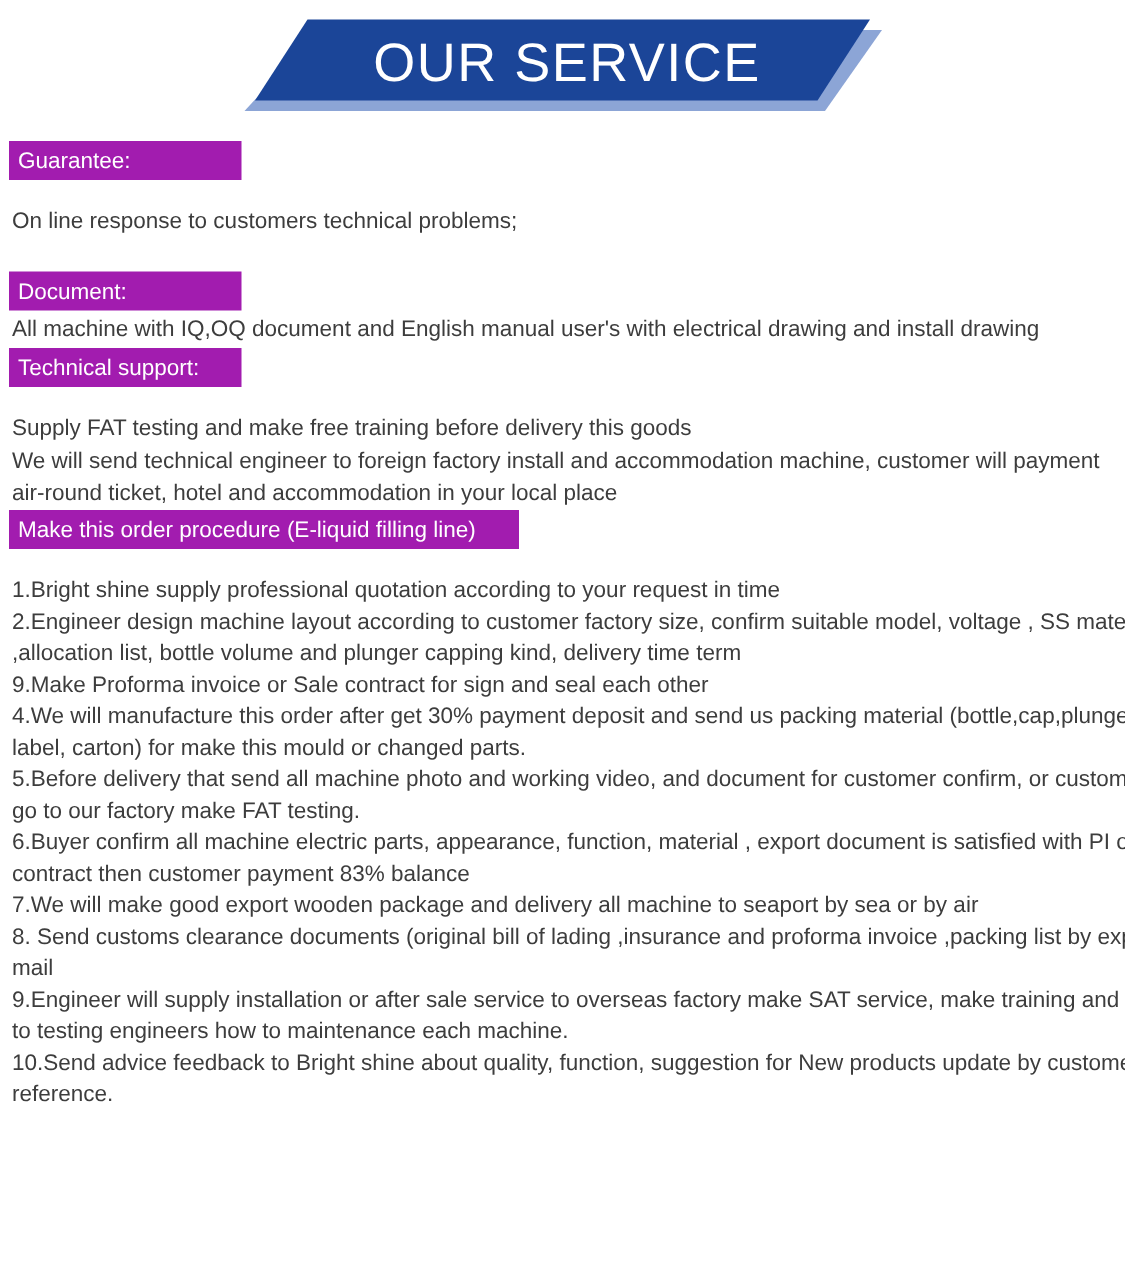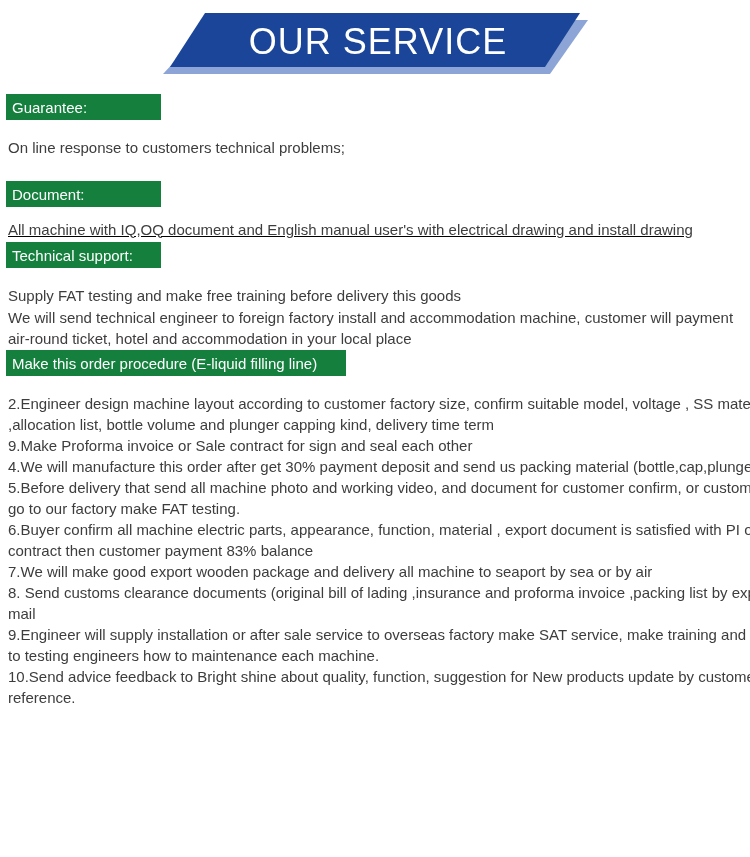--- a/index.html
+++ b/index.html
@@ -8,21 +8,21 @@
     height: 857px;
     background: #ffffff;
     font-family: "Liberation Sans", sans-serif;
     overflow: hidden;
     position: relative;
   }
   .banner-svg { display: block; }
   .banner-svg text { font-family: "Liberation Sans", sans-serif; }
 
   .hdr {
-    background: #15803d;
+    background: #a21caf;
     color: #ffffff;
     font-size: 15px;
     height: 26px;
     line-height: 27px;
     padding-left: 6px;
     margin-left: 6px;
     box-sizing: border-box;
     white-space: pre;
   }
   .hdr-narrow { width: 155px; }
@@ -34,21 +34,21 @@
     font-size: 15px;
     color: #3D3D3D;
     line-height: 21.5px;
     height: 21.5px;
   }
   .s4 .line { line-height: 21px; height: 21px; }
 
   #sec1 .hdr  { margin-top: 14px; }
   #sec1 .body { margin-top: 17px; }
   #sec2 .hdr  { margin-top: 22px; }
-  #sec2 .body { margin-top: 12px; text-decoration: underline; }
+  #sec2 .body { margin-top: 2px; }
   #sec3 .hdr  { margin-top: 2px; }
   #sec3 .body { margin-top: 17px; }
   #sec4 .hdr  { }
   #sec4 .body { margin-top: 17px; }
 </style>
 </head>
 <body>
 
 <main>
 
@@ -77,24 +77,26 @@
     <div class="body">
       <div class="line">Supply FAT testing and make free training before delivery this goods</div>
       <div class="line">We will send technical engineer to foreign factory install and accommodation machine, customer will payment</div>
       <div class="line">air-round ticket, hotel and accommodation in your local place</div>
     </div>
   </section>
 
   <section id="sec4" class="section s4">
     <div class="hdr hdr-wide">Make this order procedure (E-liquid filling line)</div>
     <div class="body">
+      <div class="line">1.Bright shine supply professional quotation according to your request in time</div>
       <div class="line">2.Engineer design machine layout according to customer factory size, confirm suitable model, voltage , SS material</div>
       <div class="line">,allocation list, bottle volume and plunger capping kind, delivery time term</div>
       <div class="line">9.Make Proforma invoice or Sale contract for sign and seal each other</div>
       <div class="line">4.We will manufacture this order after get 30% payment deposit and send us packing material (bottle,cap,plunger,</div>
+      <div class="line">label, carton) for make this mould or changed parts.</div>
       <div class="line">5.Before delivery that send all machine photo and working video, and document for customer confirm, or customer will</div>
       <div class="line">go to our factory make FAT testing.</div>
       <div class="line">6.Buyer confirm all machine electric parts, appearance, function, material , export document is satisfied with PI or sale</div>
       <div class="line">contract then customer payment 83% balance</div>
       <div class="line">7.We will make good export wooden package and delivery all machine to seaport by sea or by air</div>
       <div class="line">8. Send customs clearance documents (original bill of lading ,insurance and proforma invoice ,packing list by express</div>
       <div class="line">mail</div>
       <div class="line">9.Engineer will supply installation or after sale service to overseas factory make SAT service, make training and teach</div>
       <div class="line">to testing engineers how to maintenance each machine.</div>
       <div class="line">10.Send advice feedback to Bright shine about quality, function, suggestion for New products update by customers'</div>

